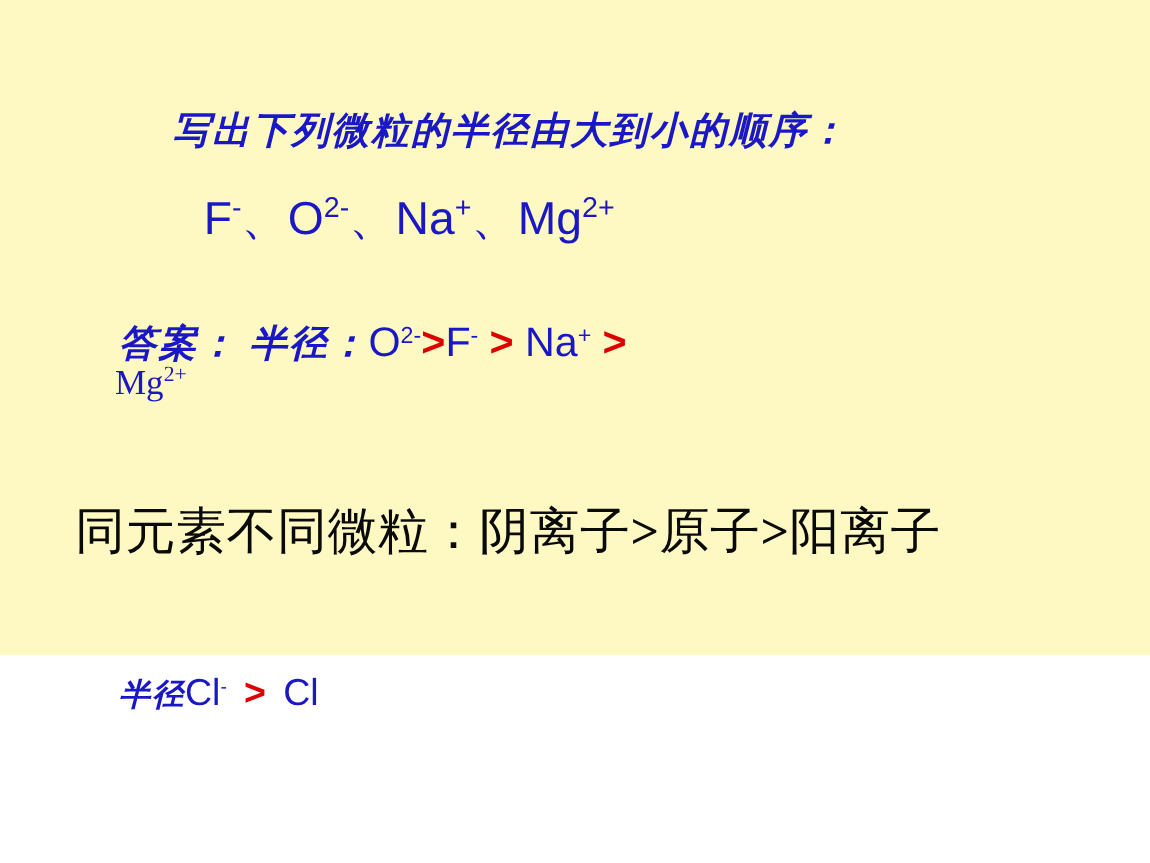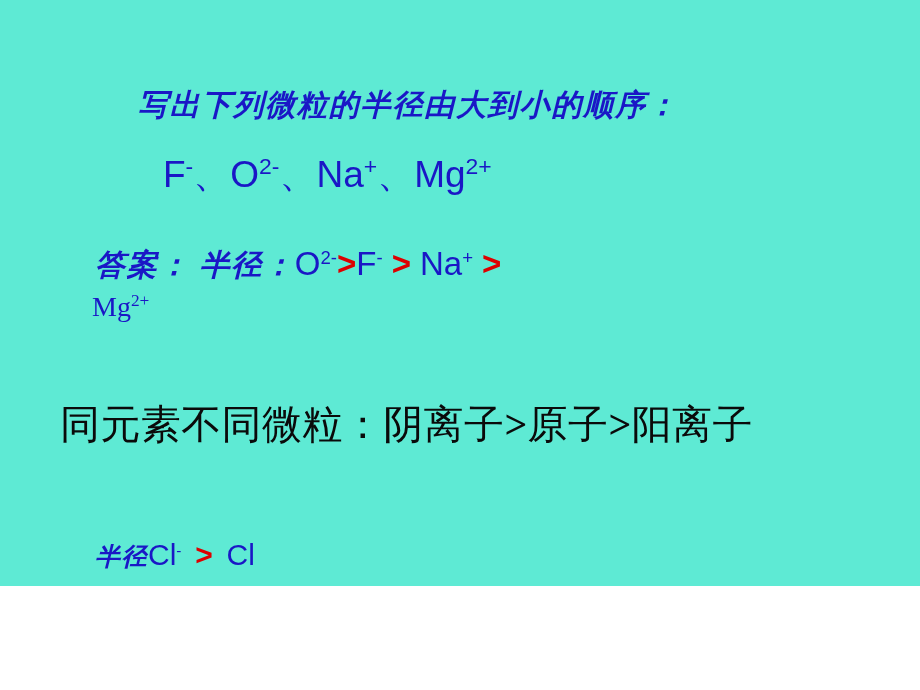--- a/index.html
+++ b/index.html
@@ -9,22 +9,22 @@
   body {
     width: 920px;
     height: 690px;
     background: #ffffff;
     font-family: "Liberation Sans", sans-serif;
     overflow: hidden;
   }
   .slide {
     position: relative;
     width: 920px;
-    height: 586px;
-    background: #5eead4;
+    height: 524px;
+    background: #fef9c3;
   }
   
   .line {
     position: absolute;
     white-space: nowrap;
     line-height: 1.1;
   }
   
   .brush {
     font-family: "DejaVu Serif", "Liberation Serif", serif;
@@ -56,21 +56,21 @@
     top: 88px;
     font-size: 30px;
   }
   #q-species {
     left: 163px;
     top: 155px;
     font-size: 37px;
   }
   #ans-line {
     left: 95px;
-    top: 246px;
+    top: 256px;
     font-size: 30px;
   }
   #ans-line .formula {
     font-family: "Liberation Sans", "DejaVu Sans", sans-serif;
     font-size: 33px;
   }
   #ans-line .gt {
     font-weight: bold;
     font-size: 33px;
     font-family: "Liberation Sans", "DejaVu Sans", sans-serif;

